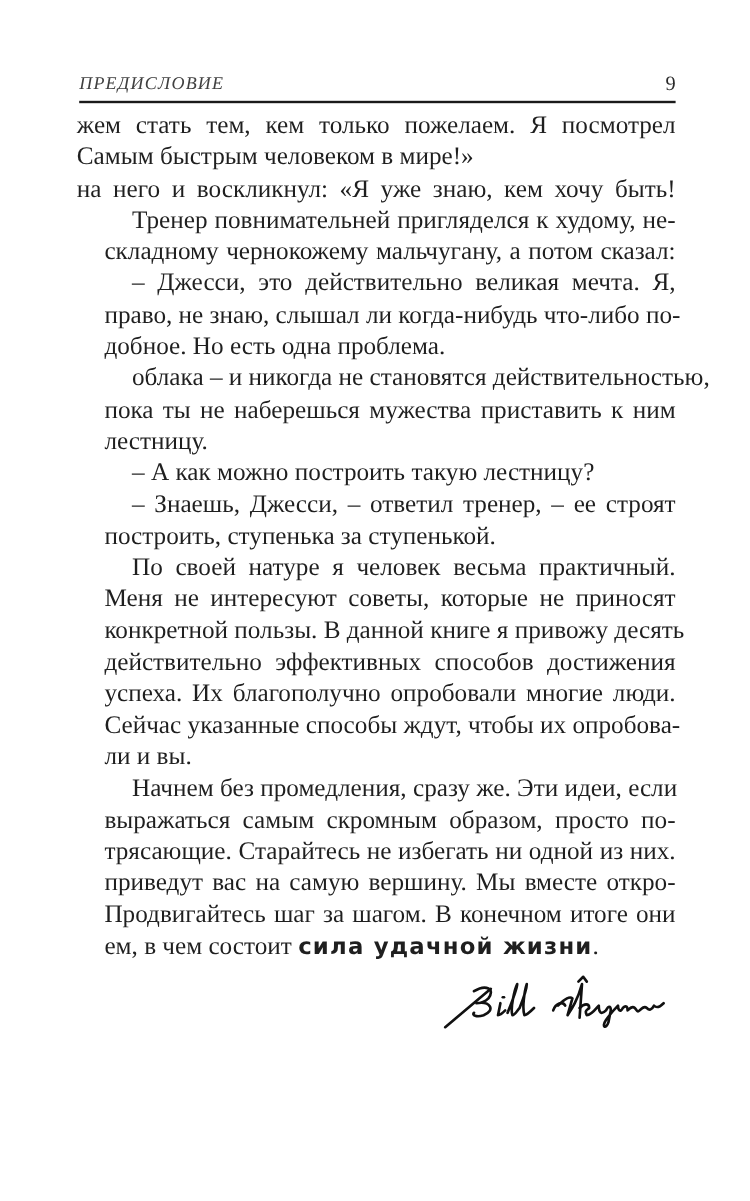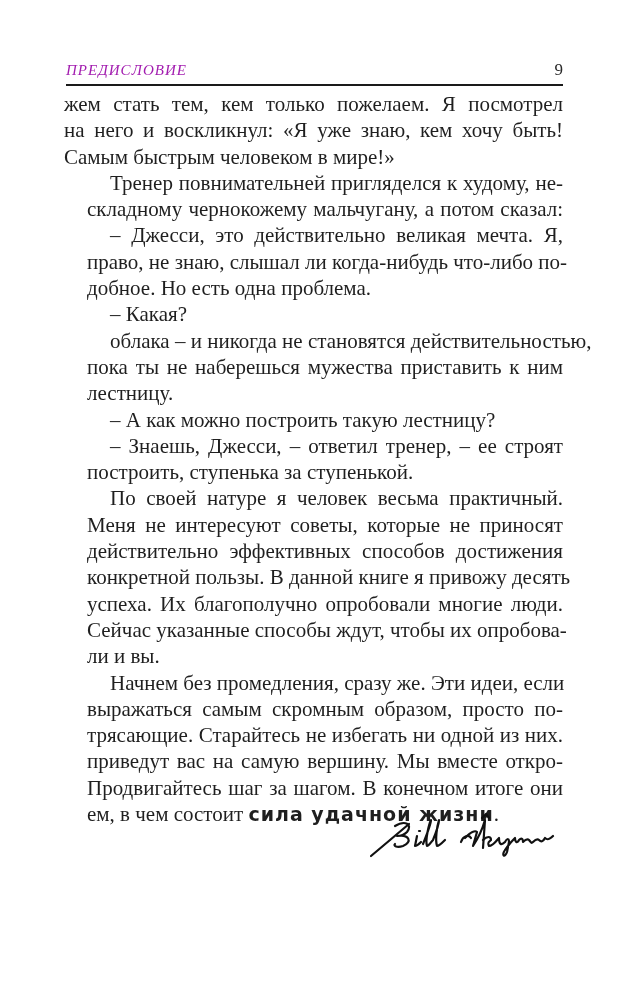--- a/index.html
+++ b/index.html
@@ -29,21 +29,21 @@
       height: 24px;
       border-bottom: 2px solid #1a1a1a;
     }
     .running-title {
       position: absolute;
       left: 0;
       top: 2px;
       font-style: italic;
       font-size: 15px;
       letter-spacing: 1px;
-      color: #a21caf;
+      color: #404040;
     }
     .page-number {
       position: absolute;
       right: 0;
       top: 0px;
       font-size: 17px;
       color: #2a2a2a;
     }
     .body-text {
       position: absolute;
@@ -97,59 +97,56 @@
 
   <div class="running-head">
     <span class="running-title">ПРЕДИСЛОВИЕ</span>
     <span class="page-number">9</span>
   </div>
 
   <div class="body-text">
 
     <p class="cont">
       <span class="line">жем стать тем, кем только пожелаем. Я посмотрел</span>
+      <span class="line last">Самым быстрым человеком в мире!»</span>
       <span class="line">на него и воскликнул: «Я уже знаю, кем хочу быть!</span>
-      <span class="line last">Самым быстрым человеком в мире!»</span>
     </p>
 
     <p>
       <span class="line">Тренер повнимательней пригляделся к худому, не-</span>
       <span class="line">складному чернокожему мальчугану, а потом сказал:</span>
     </p>
 
     <p>
       <span class="line">– Джесси, это действительно великая мечта. Я,</span>
       <span class="line">право, не знаю, слышал ли когда-нибудь что-либо по-</span>
       <span class="line last">добное. Но есть одна проблема.</span>
     </p>
 
-    <p>
-      <span class="line last">– Какая?</span>
-    </p>
 
     <p>
       <span class="line">облака – и никогда не становятся действительностью,</span>
       <span class="line">пока ты не наберешься мужества приставить к ним</span>
       <span class="line last">лестницу.</span>
     </p>
 
     <p>
       <span class="line last">– А как можно построить такую лестницу?</span>
     </p>
 
     <p>
       <span class="line">– Знаешь, Джесси, – ответил тренер, – ее строят</span>
       <span class="line last">построить, ступенька за ступенькой.</span>
     </p>
 
     <p>
       <span class="line">По своей натуре я человек весьма практичный.</span>
       <span class="line">Меня не интересуют советы, которые не приносят</span>
+      <span class="line">конкретной пользы. В данной книге я привожу десять</span>
       <span class="line">действительно эффективных способов достижения</span>
-      <span class="line">конкретной пользы. В данной книге я привожу десять</span>
       <span class="line">успеха. Их благополучно опробовали многие люди.</span>
       <span class="line">Сейчас указанные способы ждут, чтобы их опробова-</span>
       <span class="line last">ли и вы.</span>
     </p>
 
     <p>
       <span class="line">Начнем без промедления, сразу же. Эти идеи, если</span>
       <span class="line">выражаться самым скромным образом, просто по-</span>
       <span class="line">трясающие. Старайтесь не избегать ни одной из них.</span>
       <span class="line">приведут вас на самую вершину. Мы вместе откро-</span>

